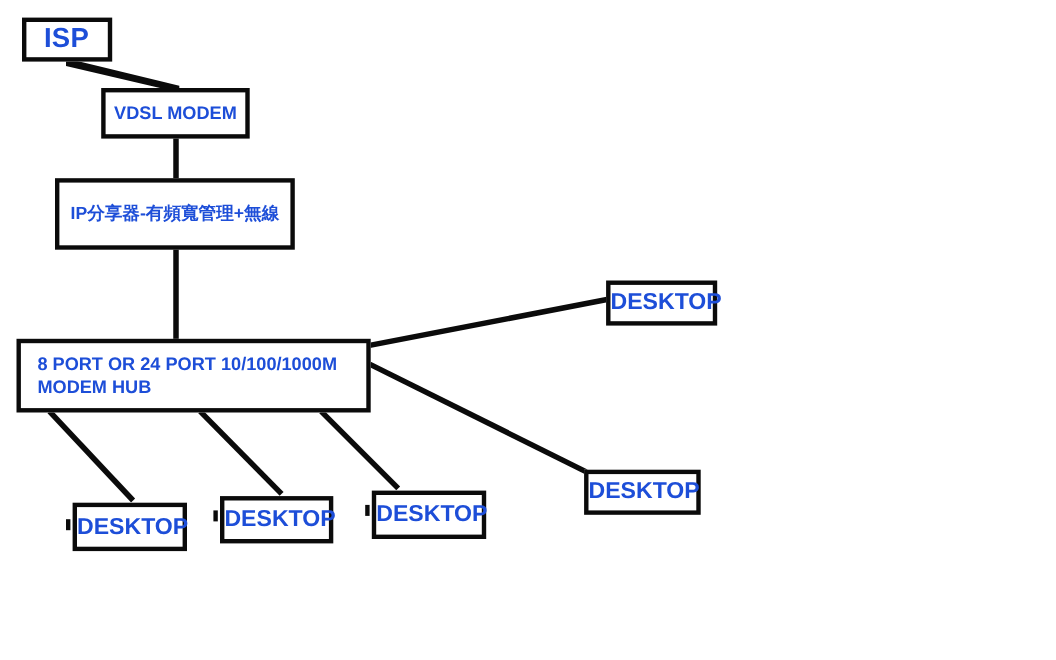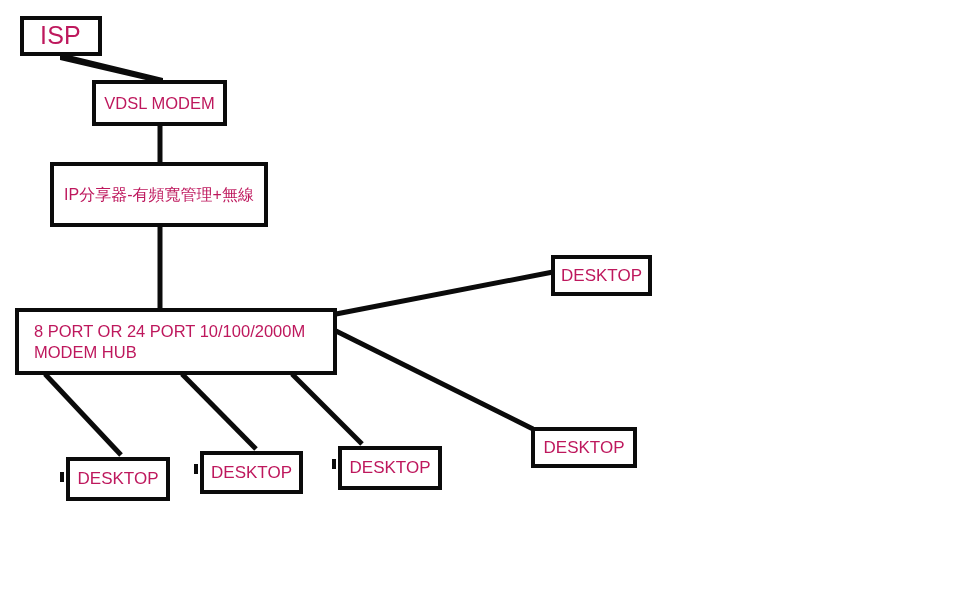--- a/index.html
+++ b/index.html
@@ -30,23 +30,24 @@
     position: absolute;
     background: #ffffff;
     border: 4px solid #0b0b0b;
     box-sizing: border-box;
     display: flex;
     flex-direction: column;
     justify-content: center;
     z-index: 3;
   }
   .node .line-text {
-    color: #be185d;
+    color: #1d4ed8;
     white-space: nowrap;
     line-height: 1.25;
+    font-weight: bold;
   }
   .node.center .line-text {
     text-align: center;
   }
 
   
   #node-isp {
     left: 20px; top: 16px; width: 82px; height: 40px;
   }
   #node-isp .line-text {
@@ -80,21 +81,21 @@
     text-align: left;
   }
 
   #node-desk-r1 { left: 551px; top: 255px; width: 101px; height: 41px; }
   #node-desk-r2 { left: 531px; top: 427px; width: 106px; height: 41px; }
   #node-desk-b1 { left: 66px;  top: 457px; width: 104px; height: 44px; }
   #node-desk-b2 { left: 200px; top: 451px; width: 103px; height: 43px; }
   #node-desk-b3 { left: 338px; top: 446px; width: 104px; height: 44px; }
 
   .desktop .line-text {
-    font-size: 17px;
+    font-size: 21px;
     text-align: center;
   }
 </style>
 </head>
 <body>
 
 <div id="canvas">
 
   <svg id="wires" viewBox="0 0 960 600" xmlns="http://www.w3.org/2000/svg">
 
@@ -125,21 +126,21 @@
 
   <div class="node center" id="node-router">
     <div class="line-text">IP分享器-有頻寬管理+無線</div>
   </div>
 
   <div class="node center" id="node-modem">
     <div class="line-text">VDSL MODEM</div>
   </div>
 
   <div class="node" id="node-switch">
-    <div class="line-text">8 PORT OR 24 PORT 10/100/2000M</div>
+    <div class="line-text">8 PORT OR 24 PORT 10/100/1000M</div>
     <div class="line-text">MODEM HUB</div>
   </div>
 
   <div class="node center desktop" id="node-desk-r1">
     <div class="line-text">DESKTOP</div>
   </div>
 
   <div class="node center desktop" id="node-desk-r2">
     <div class="line-text">DESKTOP</div>
   </div>

